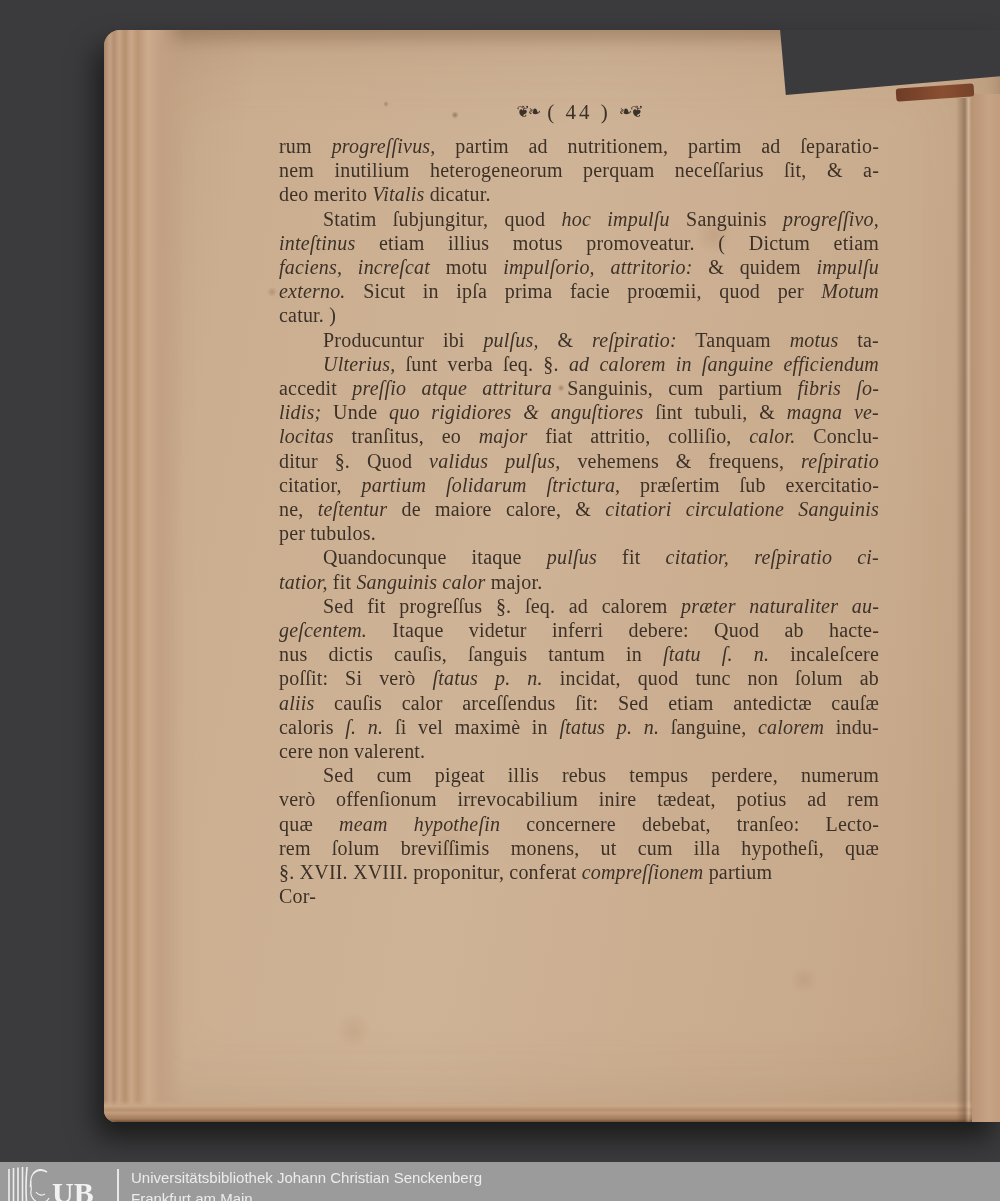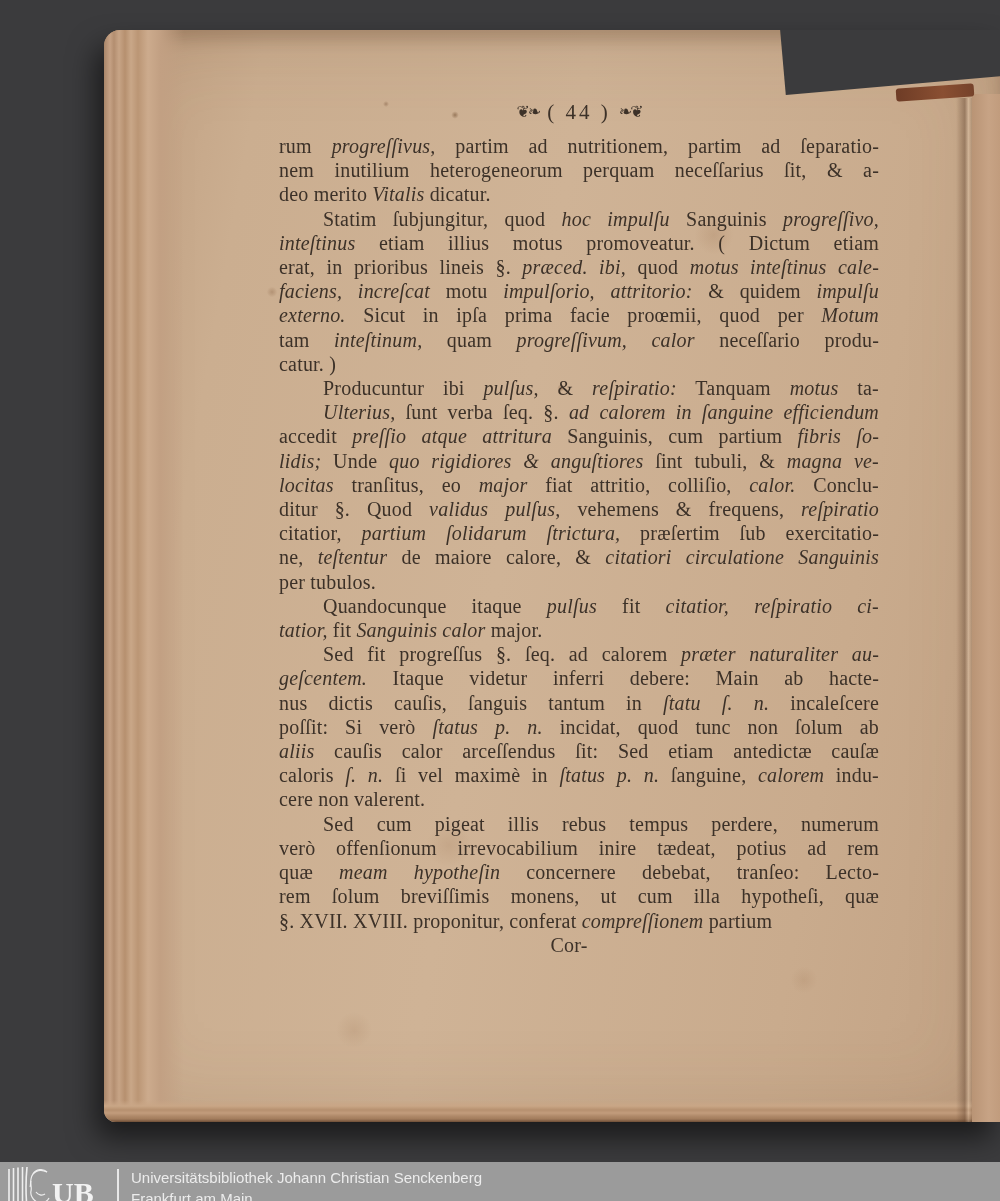--- a/index.html
+++ b/index.html
@@ -66,21 +66,21 @@
   .pagehead{text-align:center;height:34px;font-size:21px;color:var(--ink);}
   .pageno{margin:4px 8px;letter-spacing:3px;}
   .orn{
     font-family:"DejaVu Sans",sans-serif;font-size:16px;letter-spacing:-2px;
     position:relative;top:-2px;
   }
   .line{min-height:24.2px;}
   .line.j{text-align:justify;text-align-last:justify;}
   .para.indent .line.first{text-indent:44px;}
   .it{font-style:italic;}
-  .catchword{text-align:center;padding-right:20px;}
+  .catchword{text-align:left;padding-right:20px;}
   
   .footer{
     position:absolute;left:0;right:0;bottom:0;height:39px;
     background:var(--bar);
   }
   .logo{position:absolute;left:6px;top:3px;width:100px;height:45px;}
   .fsep{position:absolute;left:117px;top:7px;width:2px;height:37px;background:#e8e8e8;}
   .ftext{
     position:absolute;left:131px;top:5px;
     font-family:"Liberation Sans","DejaVu Sans",sans-serif;
@@ -106,24 +106,22 @@
       </div>
       <div class="paras">
           <div class="para">
             <div class="line j first"><span>rum </span><span class="it">progreſſivus,</span><span> partim ad nutritionem, partim ad ſeparatio-</span></div>
             <div class="line j"><span>nem inutilium heterogeneorum perquam neceſſarius ſit, &amp; a-</span></div>
             <div class="line"><span>deo merito </span><span class="it">Vitalis</span><span> dicatur.</span></div>
           </div>
           <div class="para indent">
             <div class="line j first"><span>Statim ſubjungitur, quod </span><span class="it">hoc impulſu</span><span> Sanguinis </span><span class="it">progreſſivo,</span></div>
             <div class="line j"><span class="it">inteſtinus</span><span> etiam illius motus promoveatur. ( Dictum etiam</span></div>
-            <div class="line j"><span>erat, in prioribus lineis §. </span><span class="it">præced. ibi,</span><span> quod </span><span class="it">motus inteſtinus cale-</span></div>
             <div class="line j"><span class="it">faciens, increſcat</span><span> motu </span><span class="it">impulſorio, attritorio:</span><span> &amp; quidem </span><span class="it">impulſu</span></div>
             <div class="line j"><span class="it">externo.</span><span> Sicut in ipſa prima facie proœmii, quod per </span><span class="it">Motum</span></div>
-            <div class="line j"><span>tam </span><span class="it">inteſtinum,</span><span> quam </span><span class="it">progreſſivum,</span><span> </span><span class="it">calor</span><span> neceſſario produ-</span></div>
             <div class="line"><span>catur. )</span></div>
           </div>
           <div class="para indent">
             <div class="line j first"><span>Producuntur ibi </span><span class="it">pulſus,</span><span> &amp; </span><span class="it">reſpiratio:</span><span> Tanquam </span><span class="it">motus</span><span> ta-</span></div>
           </div>
           <div class="para indent">
             <div class="line j first"><span class="it">Ulterius,</span><span> ſunt verba ſeq. §. </span><span class="it">ad calorem in ſanguine efficiendum</span></div>
             <div class="line j"><span>accedit </span><span class="it">preſſio atque attritura</span><span> Sanguinis, cum partium </span><span class="it">fibris ſo-</span></div>
             <div class="line j"><span class="it">lidis;</span><span> Unde </span><span class="it">quo rigidiores &amp; anguſtiores</span><span> ſint tubuli, &amp; </span><span class="it">magna ve-</span></div>
             <div class="line j"><span class="it">locitas</span><span> tranſitus, eo </span><span class="it">major</span><span> fiat attritio, colliſio, </span><span class="it">calor.</span><span> Conclu-</span></div>
@@ -131,21 +129,21 @@
             <div class="line j"><span>citatior, </span><span class="it">partium ſolidarum ſtrictura,</span><span> præſertim ſub exercitatio-</span></div>
             <div class="line j"><span>ne, </span><span class="it">teſtentur</span><span> de maiore calore, &amp; </span><span class="it">citatiori circulatione Sanguinis</span></div>
             <div class="line"><span>per tubulos.</span></div>
           </div>
           <div class="para indent">
             <div class="line j first"><span>Quandocunque itaque </span><span class="it">pulſus</span><span> fit </span><span class="it">citatior,</span><span> </span><span class="it">reſpiratio ci-</span></div>
             <div class="line"><span class="it">tatior,</span><span> fit </span><span class="it">Sanguinis calor</span><span> major.</span></div>
           </div>
           <div class="para indent">
             <div class="line j first"><span>Sed fit progreſſus §. ſeq. ad calorem </span><span class="it">præter naturaliter au-</span></div>
-            <div class="line j"><span class="it">geſcentem.</span><span> Itaque videtur inferri debere: Main ab hacte-</span></div>
+            <div class="line j"><span class="it">geſcentem.</span><span> Itaque videtur inferri debere: Quod ab hacte-</span></div>
             <div class="line j"><span>nus dictis cauſis, ſanguis tantum in </span><span class="it">ſtatu ſ. n.</span><span> incaleſcere</span></div>
             <div class="line j"><span>poſſit: Si verò </span><span class="it">ſtatus p. n.</span><span> incidat, quod tunc non ſolum ab</span></div>
             <div class="line j"><span class="it">aliis</span><span> cauſis calor arceſſendus ſit: Sed etiam antedictæ cauſæ</span></div>
             <div class="line j"><span>caloris </span><span class="it">ſ. n.</span><span> ſi vel maximè in </span><span class="it">ſtatus p. n.</span><span> ſanguine, </span><span class="it">calorem</span><span> indu-</span></div>
             <div class="line"><span>cere non valerent.</span></div>
           </div>
           <div class="para indent">
             <div class="line j first"><span>Sed cum pigeat illis rebus tempus perdere, numerum</span></div>
             <div class="line j"><span>verò offenſionum irrevocabilium inire tædeat, potius ad rem</span></div>
             <div class="line j"><span>quæ </span><span class="it">meam hypotheſin</span><span> concernere debebat, tranſeo: Lecto-</span></div>

